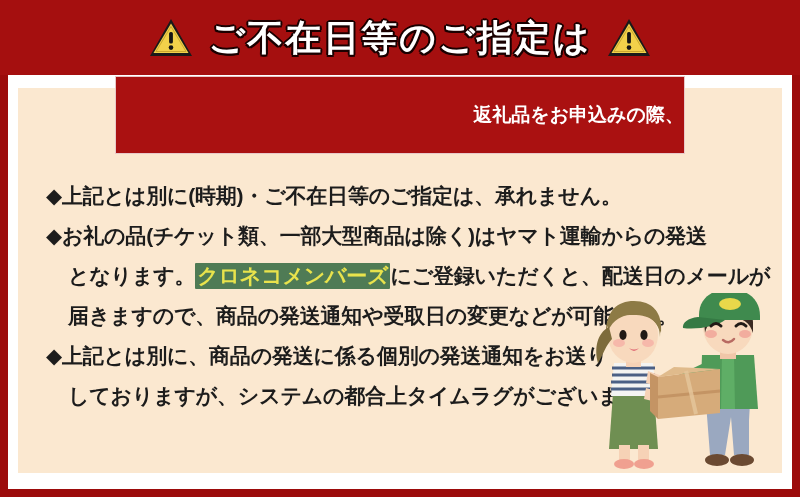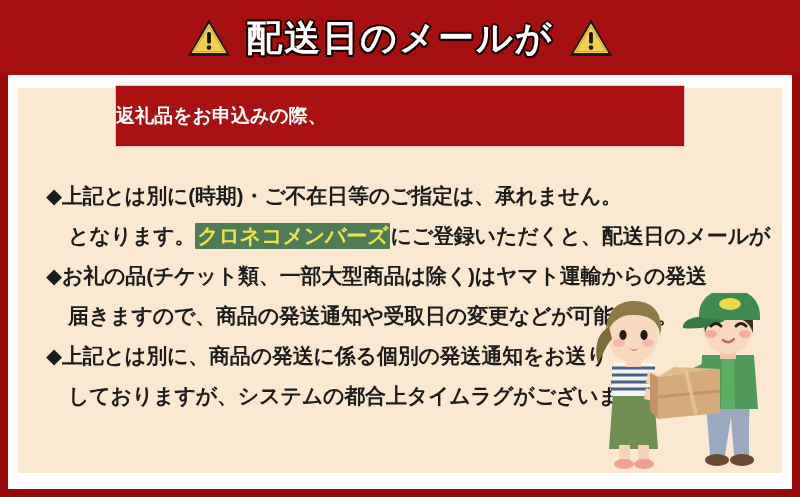--- a/index.html
+++ b/index.html
@@ -60,29 +60,29 @@
     top: 88px;
     width: 764px;
     height: 385px;
     background: #fbe8d0;
   }
 
   
   #subbanner {
     position: absolute;
     left: 115px;
-    top: 85px;
+    top: 76px;
     width: 570px;
-    height: 62px;
+    height: 78px;
     background: #aa1111;
     border: 1px solid #e8c9c9;
     box-sizing: border-box;
     display: flex;
     flex-direction: column;
-    align-items: flex-start;
+    align-items: flex-end;
     justify-content: center;
     gap: 2px;
   }
   #subbanner div {
     color: #ffffff;
     font-weight: bold;
     white-space: nowrap;
     line-height: 1.15;
   }
   #subbanner-l1 { font-size: 19px; }
@@ -130,21 +130,21 @@
 
   <div id="header-band">
     <svg class="warn-ico" width="46" height="42" viewBox="0 0 46 42">
       <path d="M23 2 L44 39 L2 39 Z" fill="#1a1a1a"></path>
       <path d="M23 6.5 L40.5 36 L5.5 36 Z" fill="#f2d14a"></path>
       <path d="M23 9.5 L38 34.5 L8 34.5 Z" fill="none" stroke="#c9a72f" stroke-width="1"></path>
       <rect x="21.1" y="15" width="3.8" height="11.5" rx="1.6" fill="#151515"></rect>
       <circle cx="23" cy="30.6" r="2.3" fill="#151515"></circle>
     </svg>
 
-    <div id="header-title">配送日のメールが</div>
+    <div id="header-title">ご不在日等のご指定は</div>
 
     <svg class="warn-ico" width="46" height="42" viewBox="0 0 46 42">
       <path d="M23 2 L44 39 L2 39 Z" fill="#1a1a1a"></path>
       <path d="M23 6.5 L40.5 36 L5.5 36 Z" fill="#f2d14a"></path>
       <path d="M23 9.5 L38 34.5 L8 34.5 Z" fill="none" stroke="#c9a72f" stroke-width="1"></path>
       <rect x="21.1" y="15" width="3.8" height="11.5" rx="1.6" fill="#151515"></rect>
       <circle cx="23" cy="30.6" r="2.3" fill="#151515"></circle>
     </svg>
   </div>
 
@@ -154,23 +154,23 @@
     <div id="subbanner-l1">返礼品をお申込みの際、</div>
   </div>
 
   <div id="text-block">
 
     <div class="para">
       <div class="line"><span>◆</span><span>上記とは別に(時期)・ご不在日等のご指定は、承れません。</span></div>
     </div>
 
     <div class="para">
+      <div class="line"><span>◆</span><span>お礼の品(チケット類、一部大型商品は除く)はヤマト運輸からの発送</span></div>
+
       <div class="line indent"><span>となります。</span><span class="kuroneko">クロネコメンバーズ</span><span>にご登録いただくと、配送日のメールが</span></div>
-
-      <div class="line"><span>◆</span><span>お礼の品(チケット類、一部大型商品は除く)はヤマト運輸からの発送</span></div>
 
       <div class="line indent"><span>届きますので、商品の発送通知や受取日の変更などが可能です。</span></div>
     </div>
 
     <div class="para">
       <div class="line"><span>◆</span><span>上記とは別に、商品の発送に係る個別の発送通知をお送り</span></div>
 
       <div class="line indent"><span>しておりますが、システムの都合上タイムラグがございます</span></div>
 
     </div>

